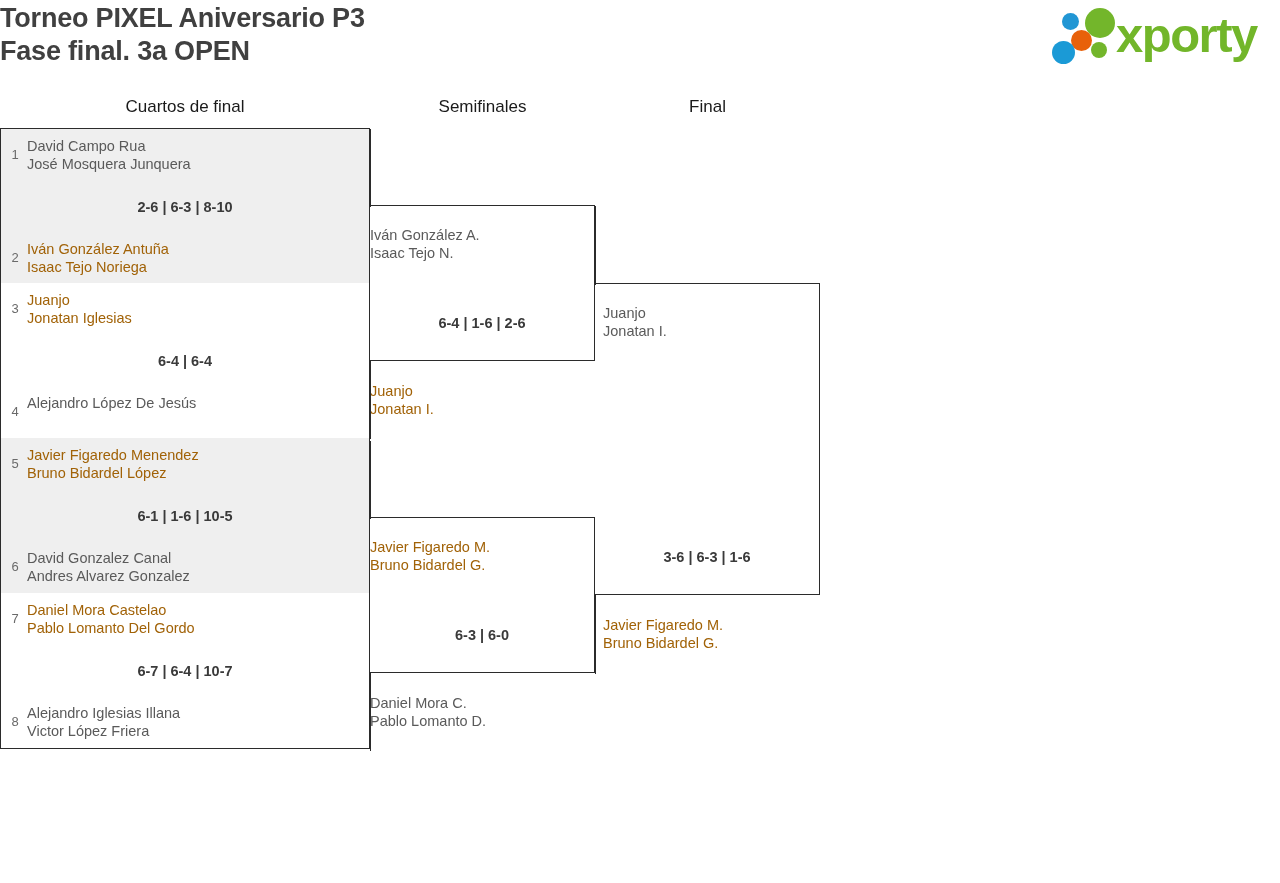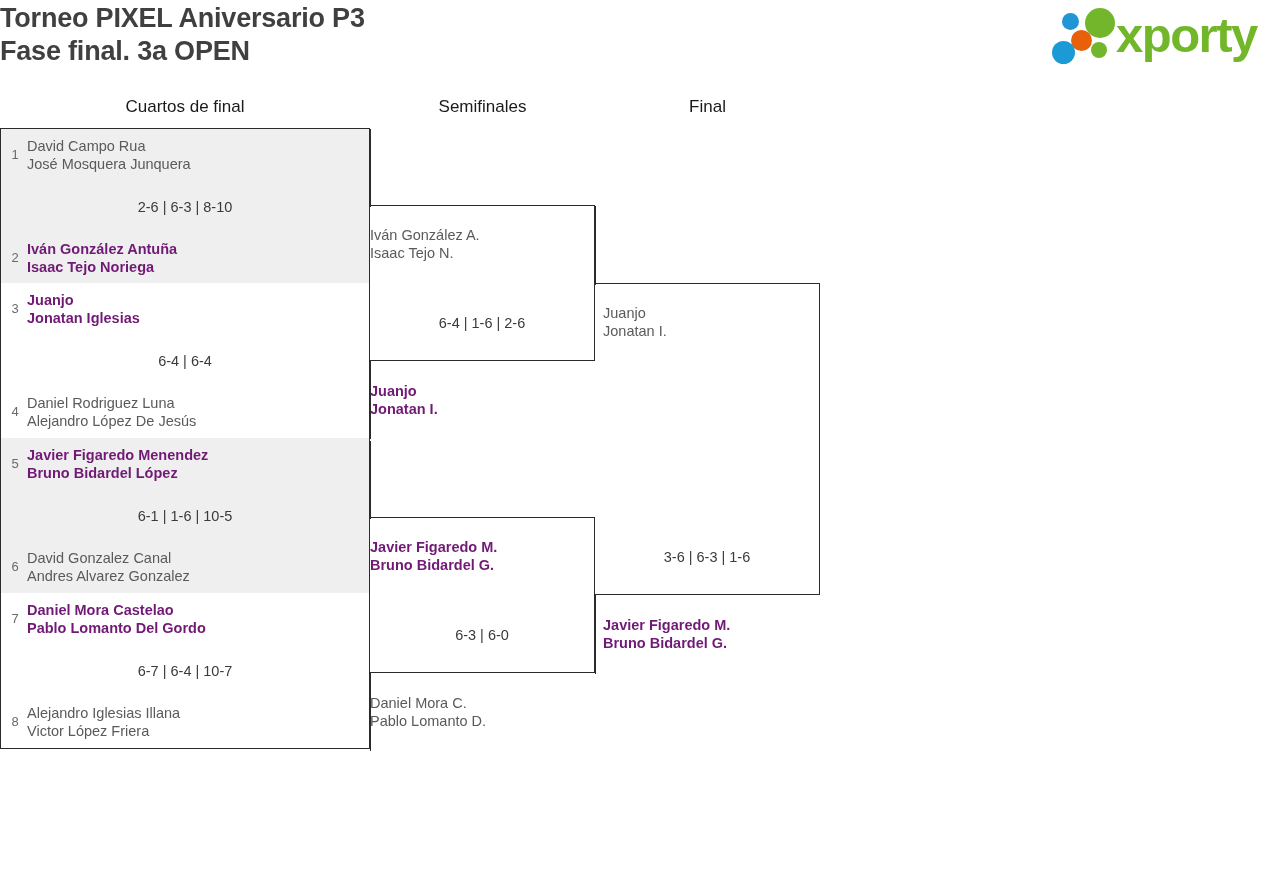--- a/index.html
+++ b/index.html
@@ -142,21 +142,21 @@
   .match-qf .team-bottom { top: 111px; }
 
   
   .match-sf .team { }
   .match-sf .team-top    { top: 20px; }
   .match-sf .team-bottom { top: 176px; }
   .match-f  .team { padding-left: 8px; }
   .match-f  .team-top    { top: 20px; }
   .match-f  .team-bottom { top: 332px; }
 
-  .winner { color: #701a75; font-weight: 700; }
+  .winner { color: #a16207; font-weight: 400; }
   .loser  { color: #5a5a5a; font-weight: 400; }
 
   .seed {
     position: absolute;
     left: 6px;
     width: 16px;
     text-align: center;
     font-size: 13px;
     color: #6a6a6a;
     font-weight: 400;
@@ -165,21 +165,21 @@
   .match-qf .seed-top    { top: 17px; }
   .match-qf .seed-bottom { top: 120px; }
 
   .score {
     position: absolute;
     left: 0;
     width: 100%;
     text-align: center;
     font-size: 14.5px;
     color: #3a3a3a;
-    font-weight: 400;
+    font-weight: 700;
     line-height: 18px;
     white-space: nowrap;
   }
   .match-qf .score { top: 69px; }
   .match-sf .score { top: 108px; }
   .match-f  .score { top: 264px; text-align: center; }
 </style>
 </head>
 <body>
 
@@ -225,21 +225,20 @@
 
     <div class="match match-qf" style="top:155px">
       <span class="seed seed-top">3</span>
       <div class="team team-top winner">
         <span class="line">Juanjo</span>
         <span class="line">Jonatan Iglesias</span>
       </div>
       <div class="score">6-4 | 6-4</div>
       <span class="seed seed-bottom">4</span>
       <div class="team team-bottom loser">
-        <span class="line">Daniel Rodriguez Luna</span>
         <span class="line">Alejandro López De Jesús</span>
       </div>
     </div>
 
     <div class="match match-qf shaded" style="top:310px">
       <span class="seed seed-top">5</span>
       <div class="team team-top winner">
         <span class="line">Javier Figaredo Menendez</span>
         <span class="line">Bruno Bidardel López</span>
       </div>

